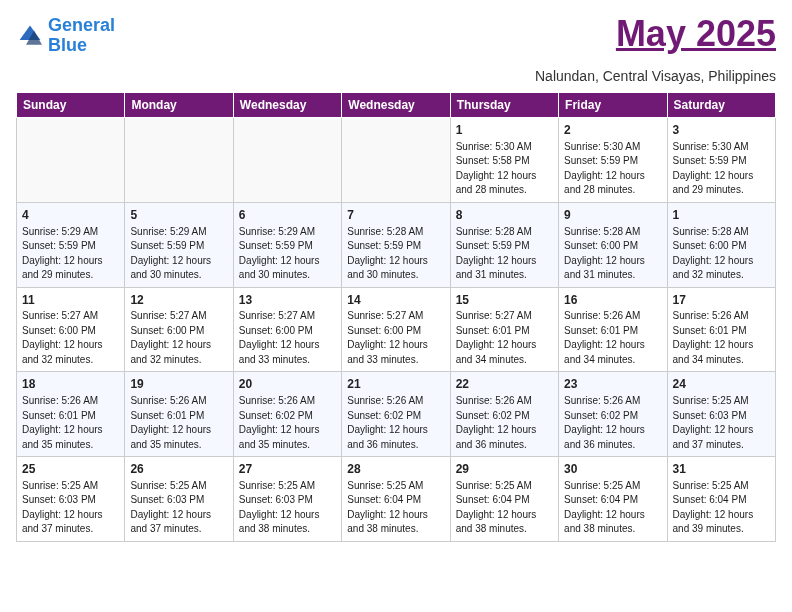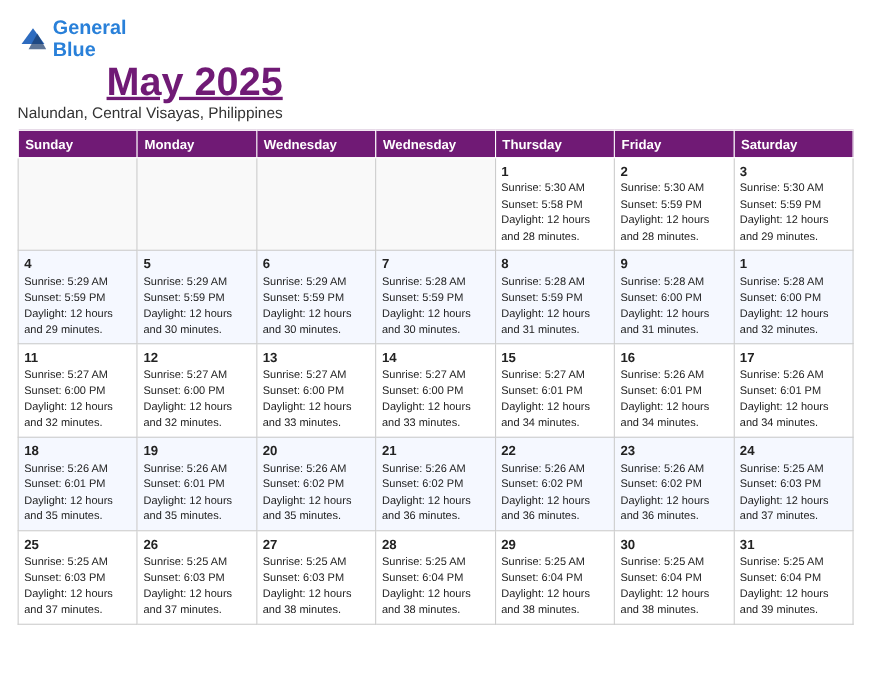--- a/index.html
+++ b/index.html
@@ -8,21 +8,20 @@
       background: #fff;
       width: 792px;
       min-height: 612px;
       padding: 16px;
     }
     .header-area {
       display: flex;
       align-items: flex-start;
       justify-content: space-between;
       margin-bottom: 8px;
-      flex-direction: column;
     }
     .logo {
       display: flex;
       align-items: center;
     }
     .logo-text {
       font-size: 18px;
       font-weight: bold;
       color: #1a3a6b;
       line-height: 1.1;
@@ -42,21 +41,21 @@
     .month-year {
       font-size: 36px;
       font-weight: bold;
       color: #701a75;
       line-height: 1;
       text-decoration: underline;
     }
     .location {
       font-size: 14px;
       color: #333;
-      margin-top: 2px;
+      margin-top: 16px;
     }
     .calendar {
       width: 100%;
       border-collapse: collapse;
       font-size: 10.5px;
     }
     .calendar th {
       background-color: #701a75;
       color: #fff;
       text-align: left;

